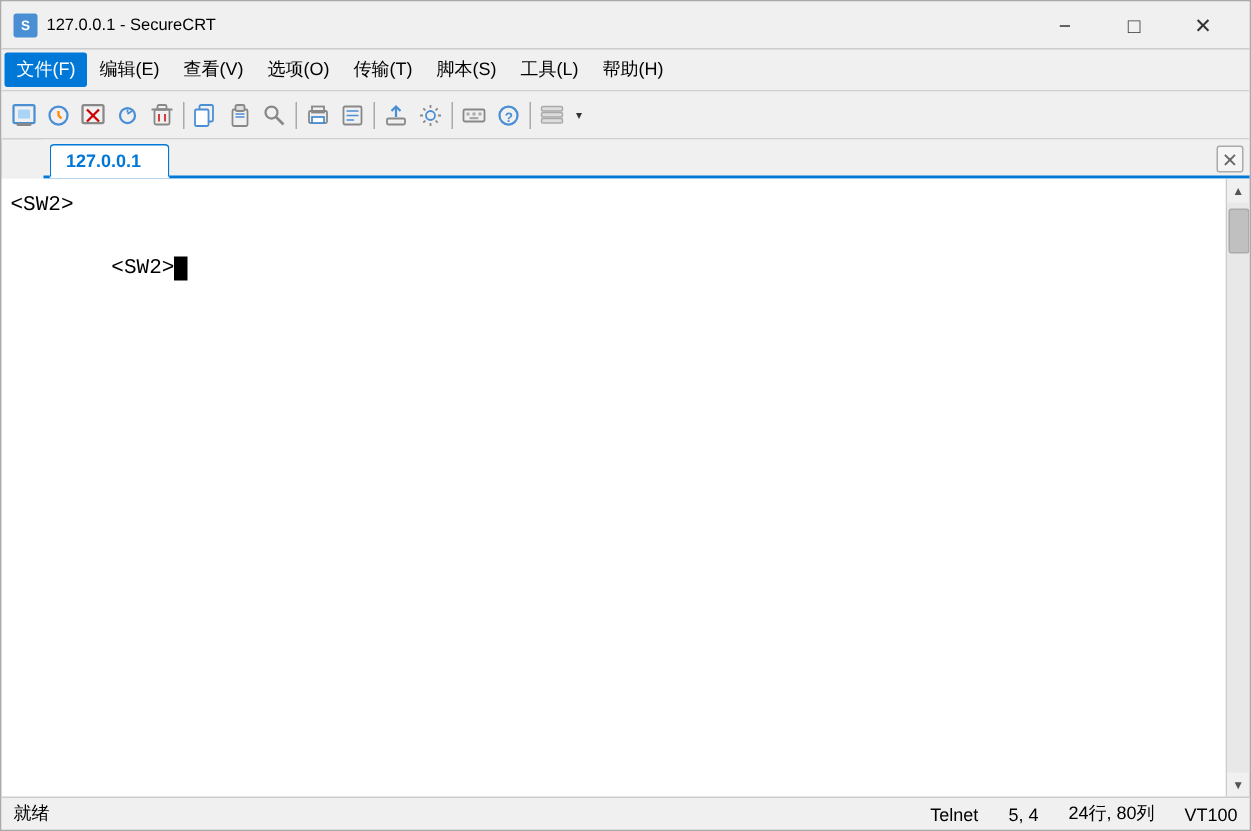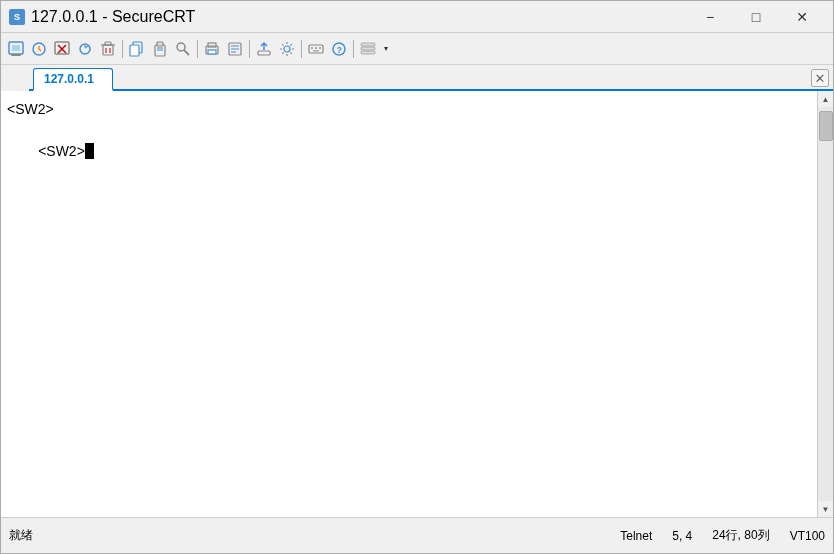--- a/index.html
+++ b/index.html
@@ -26,21 +26,21 @@
     .title-bar-icon {
       width: 16px;
       height: 16px;
       margin-right: 6px;
       background: #4a8fd4;
       border-radius: 2px;
       display: flex; align-items: center; justify-content: center;
       font-size: 9px; color: white; font-weight: bold;
     }
     .title-bar-text {
-      font-size: 16px;
+      font-size: 11px;
       color: #000;
       flex: 1;
     }
     .title-bar-controls {
       display: flex;
       gap: 0;
     }
     .title-btn {
       width: 46px;
       height: 32px;
@@ -152,21 +152,21 @@
       cursor: pointer;
       font-size: 13px;
       border: 1px solid #aaa;
       background: #f5f5f5;
       border-radius: 2px;
     }
     .terminal {
       flex: 1;
       background: white;
       padding: 8px 6px;
-      font-family: Liberation Sans, sans-serif;
+      font-family: Liberation Mono, monospace;
       font-size: 14px;
       color: #000;
       overflow: hidden;
       position: relative;
     }
     .terminal-line {
       line-height: 1.5;
       white-space: pre;
     }
     .cursor {
@@ -206,21 +206,21 @@
       background: #c0c0c0;
       border: 1px solid #aaa;
       position: absolute;
       top: 4px;
       left: 1px;
       border-radius: 2px;
     }
 
     
     .status-bar {
-      height: 36px;
+      height: 22px;
       background: #f0f0f0;
       border-top: 1px solid #ccc;
       display: flex;
       align-items: center;
       padding: 0 8px;
       font-size: 12px;
       color: #000;
       gap: 20px;
     }
     .status-section {
@@ -255,20 +255,30 @@
       <span>S</span>
     </div>
     <span class="title-bar-text">127.0.0.1 - SecureCRT</span>
     <div class="title-bar-controls">
       <button class="title-btn">−</button>
       <button class="title-btn">□</button>
       <button class="title-btn close">✕</button>
     </div>
   </div>
 
+  <div class="menu-bar">
+    <div class="menu-item active">文件(F)</div>
+    <div class="menu-item">编辑(E)</div>
+    <div class="menu-item">查看(V)</div>
+    <div class="menu-item">选项(O)</div>
+    <div class="menu-item">传输(T)</div>
+    <div class="menu-item">脚本(S)</div>
+    <div class="menu-item">工具(L)</div>
+    <div class="menu-item">帮助(H)</div>
+  </div>
 
   <div class="toolbar">
 
     <button class="toolbar-btn" title="New Session">
       <svg width="16" height="16" viewBox="0 0 16 16">
           <rect x="1" y="1" width="14" height="12" rx="1" fill="none" stroke="#4a8fd4" stroke-width="1.5"></rect>
           <rect x="4" y="4" width="8" height="6" fill="#aad4f5"></rect>
           <rect x="3" y="13" width="10" height="2" rx="1" fill="#888"></rect>
         </svg>
     </button>

